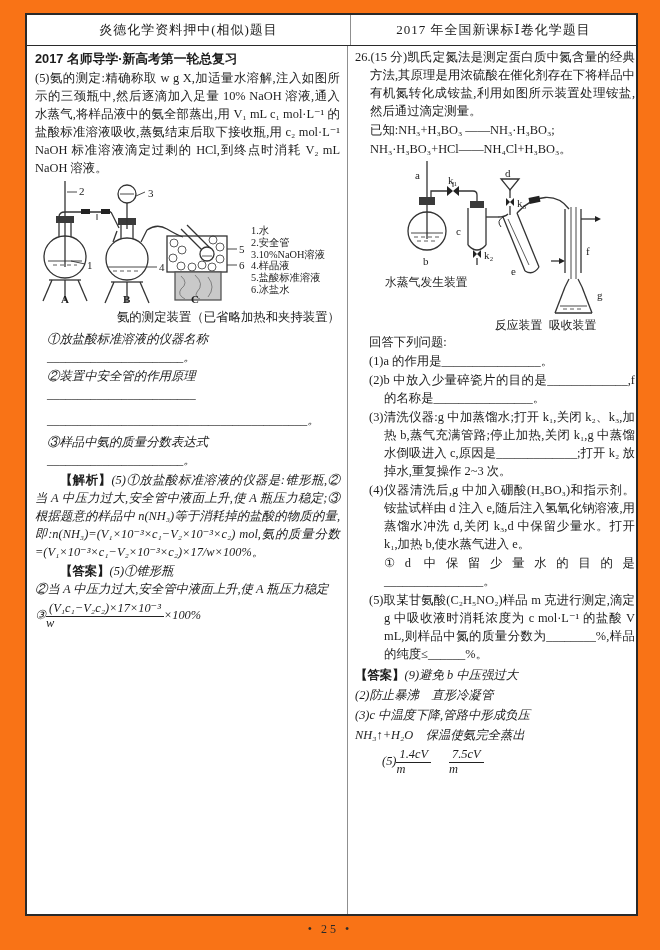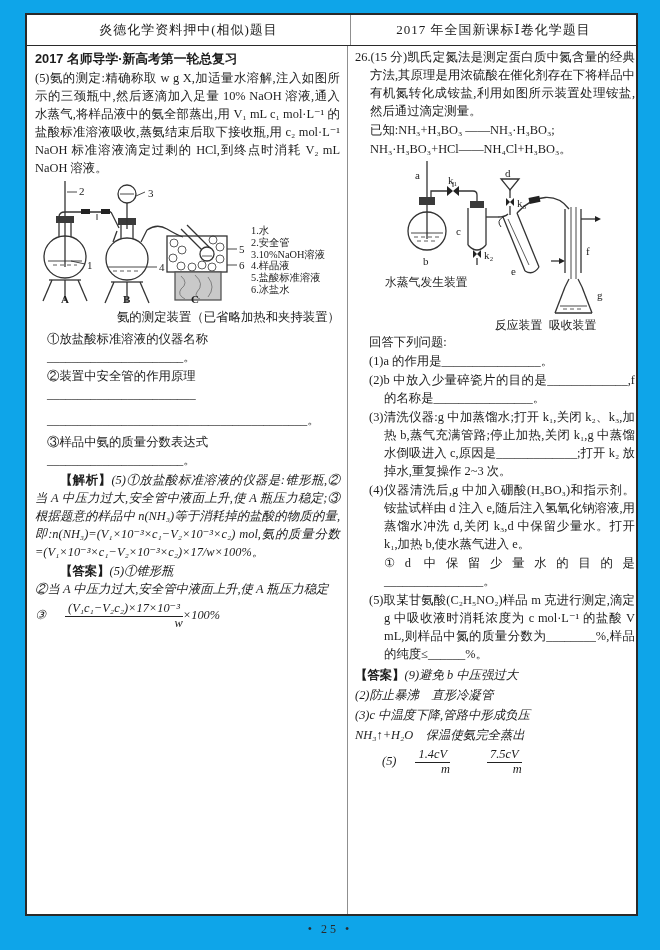--- a/index.html
+++ b/index.html
@@ -1,34 +1,34 @@
 <!DOCTYPE html>
 <html><head>
 <meta charset="utf-8">
 <style>
   * { box-sizing: border-box; margin:0; padding:0; }
   html,body { width:660px; background:#ffffff; }
   body { font-family:"Liberation Serif","DejaVu Serif",serif; color:#1c1c1c; }
-  .scan-page { position:relative; width:660px; height:950px; background:#0ea5e9; overflow:hidden; }
+  .scan-page { position:relative; width:660px; height:950px; background:#f97316; overflow:hidden; }
   .frame { position:absolute; left:25px; top:13px; width:613px; height:903px; border:2px solid #2a2a2a; display:flex; flex-direction:column; background:#fff; }
   .header-row { display:flex; flex:0 0 31px; border-bottom:1.5px solid #2a2a2a; }
   .hcell { display:flex; align-items:center; justify-content:center; font-size:13px; letter-spacing:1px; }
   .hcell.hl { width:324px; border-right:1px solid #8f8f8f; }
   .hcell.hr { flex:1; }
   .body-row { display:flex; flex:1; min-height:0; }
   .col { font-size:12.4px; line-height:18px; }
   .col.cl { width:324px; border-right:1px solid #8f8f8f; padding:2px 7px 0 8px; }
   .col.cr { flex:1; padding:2px 5px 0 7px; }
   .doc-title { font-family:"Liberation Sans","DejaVu Sans",sans-serif; font-weight:bold; font-size:12.8px; line-height:21px; }
   .para { text-align:justify; }
-  .q-line { padding-left:12px; margin-top:1px; }
+  .q-line { padding-left:12px; margin-top:1px;font-style:italic; }
   .kai { font-style:italic; }
   .blabel { font-weight:bold; font-style:normal; font-family:"Liberation Sans","DejaVu Sans",sans-serif; }
   .indent2 { text-indent:25px; }
-  .frac { display:inline-block; vertical-align:middle; text-align:right; line-height:1.1;margin-left:19px; }
+  .frac { display:inline-block; vertical-align:middle; text-align:left; line-height:1.1; }
   .frac .fnum { display:block; padding:0 3px; border-bottom:1.2px solid #222; }
   .frac .fden { display:block; }
   .cond { display:inline-block; vertical-align:middle; text-align:center; margin:0 3px; }
   .cond .cdelta { display:block; font-size:9.5px; line-height:9px; }
   .cond .cline { display:block; width:24px; height:0; border-top:1.2px solid #222; margin-top:1px; }
   .diagram { position:relative; }
   .diagram svg { display:block; }
   .dlabel { position:absolute; font-size:11px; line-height:12px; }
   .legend { position:absolute; font-size:10.3px; line-height:11.8px; white-space:nowrap; }
   .dcaption { text-align:right; font-size:12.4px; margin:1px 0 4px 0; }

